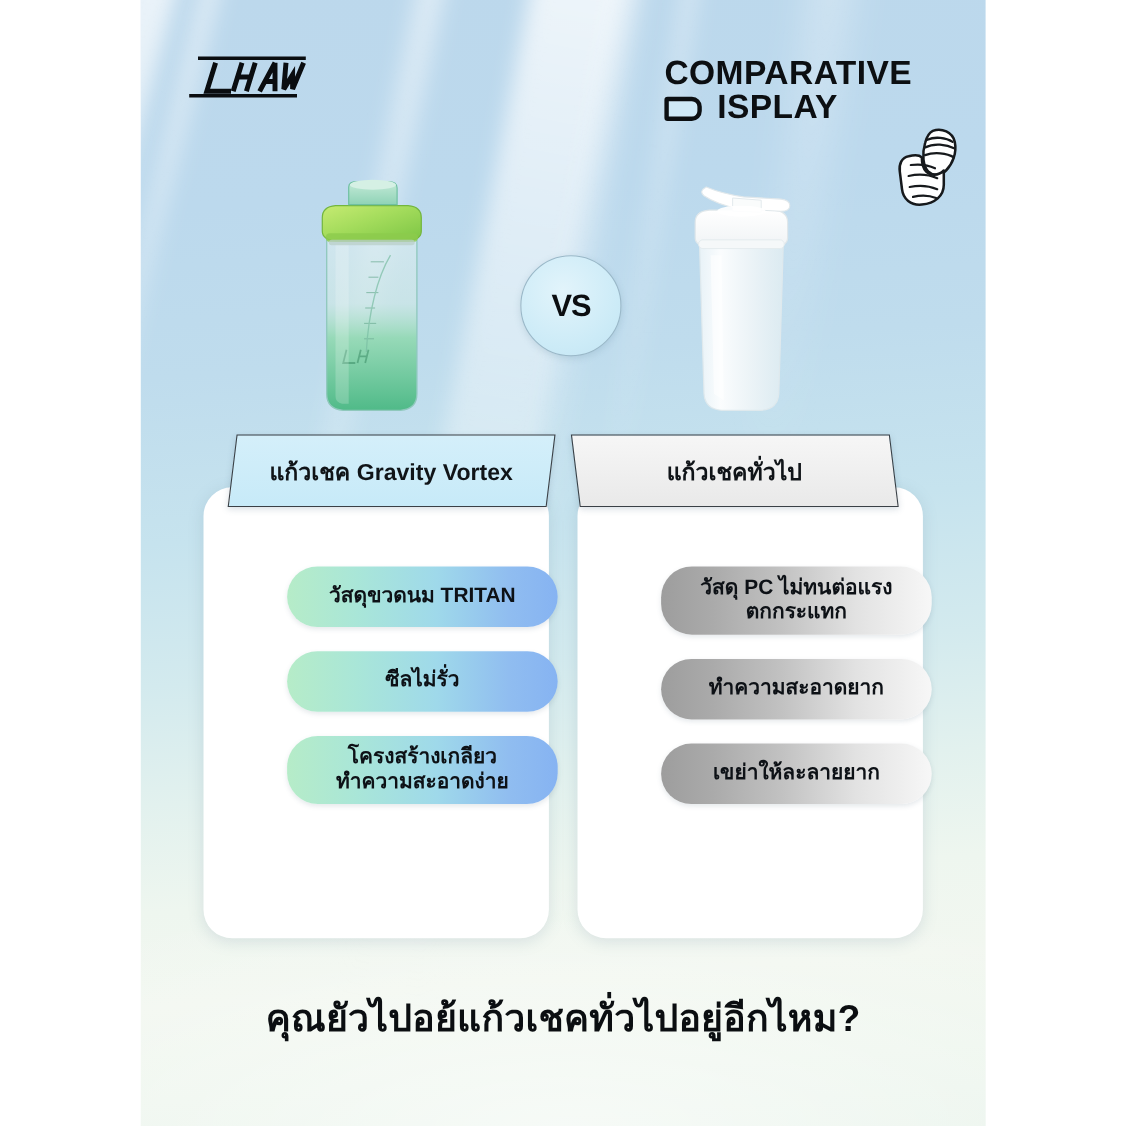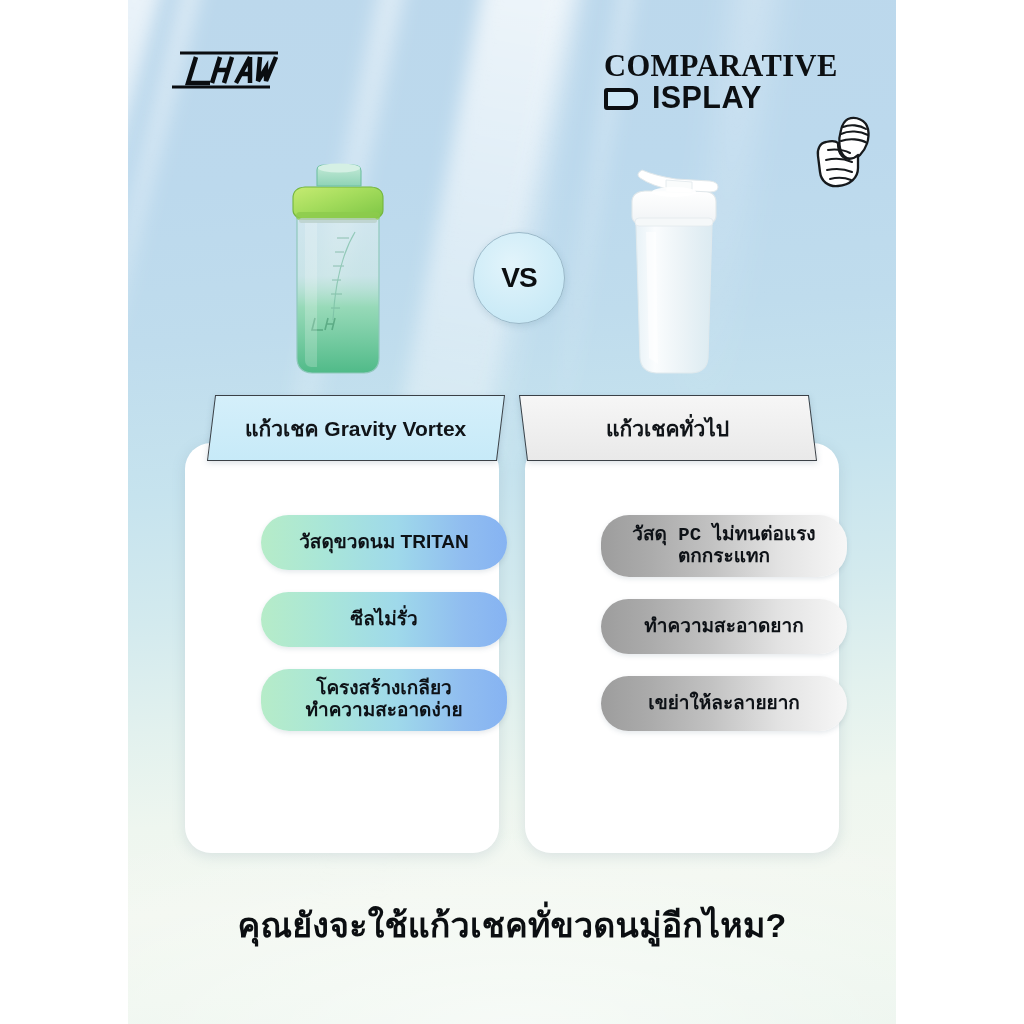--- a/index.html
+++ b/index.html
@@ -55,21 +55,21 @@
     position:absolute; left:38px; top:48px; width:120px; height:44px;
   }
   #logo svg { display:block; }
 
   #comparative {
     position:absolute; left:476px; top:52px;
     text-align:left; line-height:.95;
   }
   #comparative .l1 {
     font-size:30.5px; font-weight:700; letter-spacing:.4px; color:#0c0f12;
-    font-family:Liberation Serif, serif;
+    font-family:Liberation Sans, sans-serif;
   }
   #comparative .l2 {
     display:flex; align-items:center; gap:12px; margin-top:2px;
   }
   .d-box {
     width:34px; height:22px; border:4px solid #0c0f12; border-radius:3px 9px 9px 3px;
     background:#cfe9f7; margin-right:2px; margin-top:3px;
   }
   #comparative .l2 span.txt {
     font-size:30.5px; font-weight:700; letter-spacing:.4px; color:#0c0f12;
@@ -127,21 +127,21 @@
 
   .pill-list { position:absolute; left:0; top:72px; width:100%;
                display:flex; flex-direction:column; align-items:center; gap:22px;margin-left:42px; }
   .pill {
     width:246px; min-height:55px; border-radius:28px;
     display:flex; align-items:center; justify-content:center; text-align:center;
     padding:6px 14px; line-height:1.18;
     font-size:19px; font-weight:600; color:#0d1116;
     box-shadow:0 2px 5px rgba(90,110,130,.16);
   }
-  .pill.two-line { min-height:62px;font-family:Liberation Mono, monospace; }
+  .pill.two-line { min-height:62px; }
   .pill.good {
     background:linear-gradient(90deg,#b6ecc8 0%, #a9e6d8 26%, #9fd9ea 55%, #90bdf0 82%, #86b3f2 100%);
   }
   .pill.bad {
     background:linear-gradient(90deg,#9d9d9d 0%, #ababab 20%, #c2c2c2 45%, #e2e2e2 72%, #f7f7f7 100%);
   }
 
   
   #footer-headline {
     position:absolute; left:0; top:898px; width:768px; text-align:center;
@@ -318,16 +318,16 @@
         </div>
         <div class="pill bad">
           <span>ทำความสะอาดยาก</span>
         </div>
         <div class="pill bad">
           <span>เขย่าให้ละลายยาก</span>
         </div>
       </div>
     </div>
 
-    <div id="footer-headline">คุณยังจะใช้แก้วเชคทั่ขวดนมู่อีกไหม?</div>
+    <div id="footer-headline">คุณยัวไปอย้แก้วเชคทั่วไปอยู่อีกไหม?</div>
 
   </div>
 </div>
 
 </body></html>

